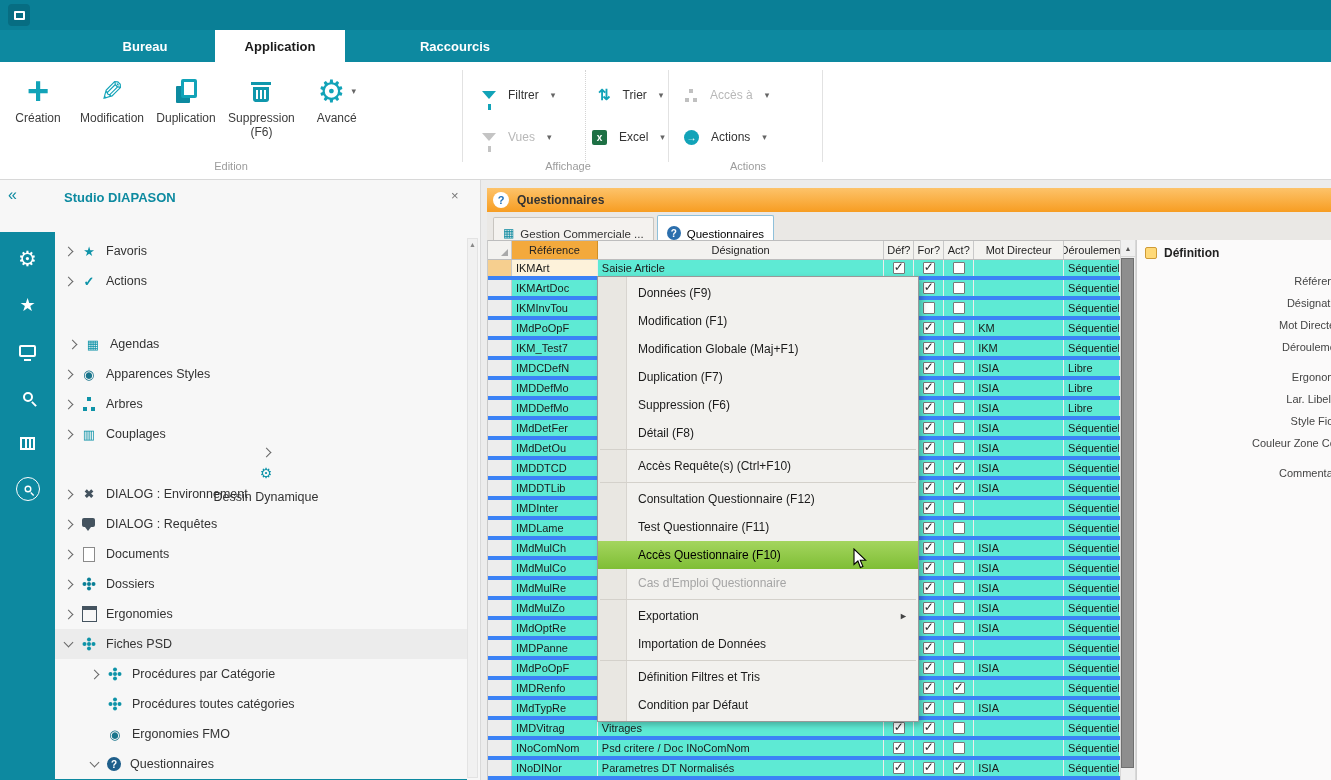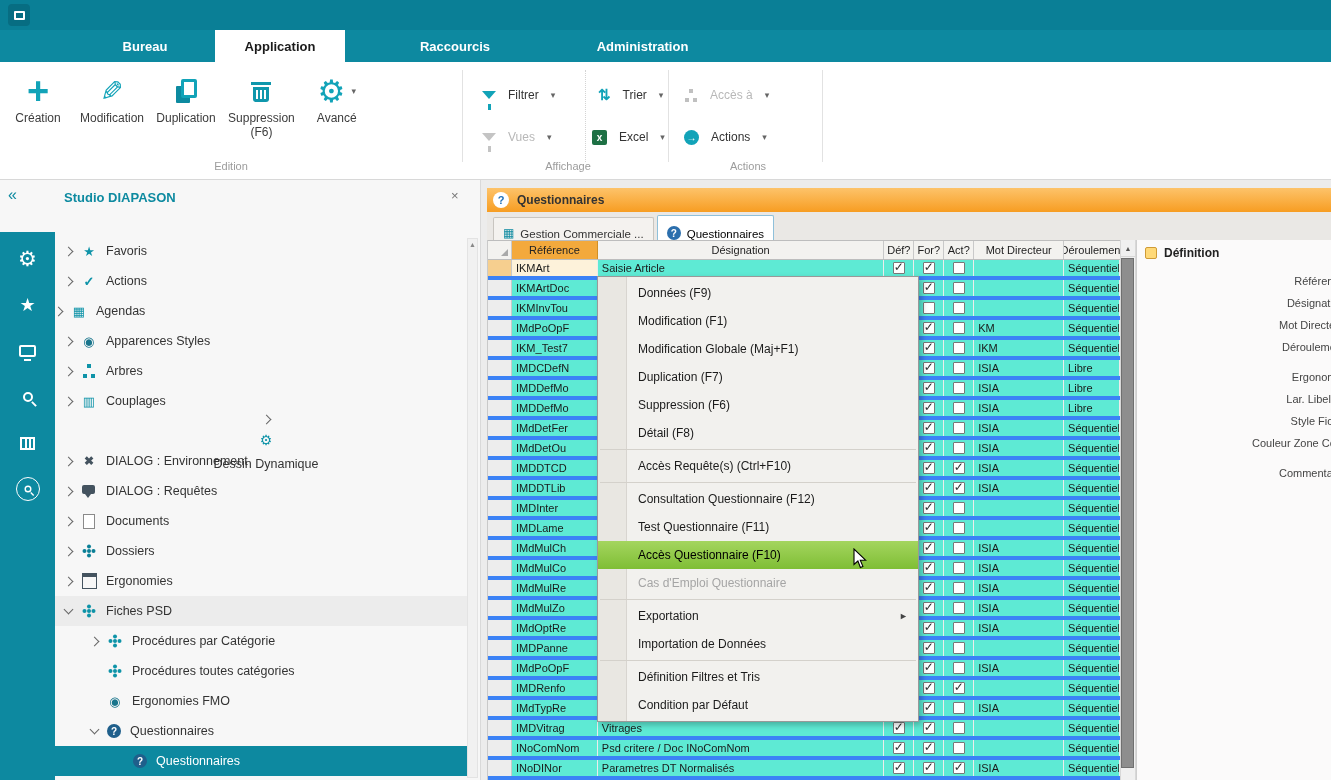--- a/index.html
+++ b/index.html
@@ -193,21 +193,20 @@
 <div class="titlebar">
   <div class="app-icon">
       <span class="app-glyph"></span>
     </div>
 </div>
 
 <div class="tabbar">
   <div class="rtab t0">Bureau</div>
   <div class="rtab t1">Application</div>
   <div class="rtab t2">Raccourcis</div>
-  <div class="rtab t3">Administration</div>
 </div>
 
 <div class="ribbon">
   <div class="bigbar">
     <div class="bigbtn">
       <span class="bicon">
           <span class="ic-plus"></span>
         </span>
       <span class="bb-label">Création</span>
     </div>
@@ -310,21 +309,21 @@
       <div class="titem" style="padding-left: 10px;">
         <span class="chev collapsed"></span>
         <span class="ticon ti-star"></span>
         <span>Favoris</span>
       </div>
       <div class="titem" style="padding-left: 10px;">
         <span class="chev collapsed"></span>
         <span class="ticon ti-check"></span>
         <span>Actions</span>
       </div>
-      <div class="titem" style="padding-left: 0;">
+      <div class="titem" style="padding-left: 14px; margin-top: 33px;">
         <span class="chev collapsed"></span>
         <span class="ticon ti-calendar"></span>
         <span>Agendas</span>
       </div>
       <div class="titem" style="padding-left: 10px;">
         <span class="chev collapsed"></span>
         <span class="ticon ti-globe"></span>
         <span>Apparences Styles</span>
       </div>
       <div class="titem" style="padding-left: 10px;">

